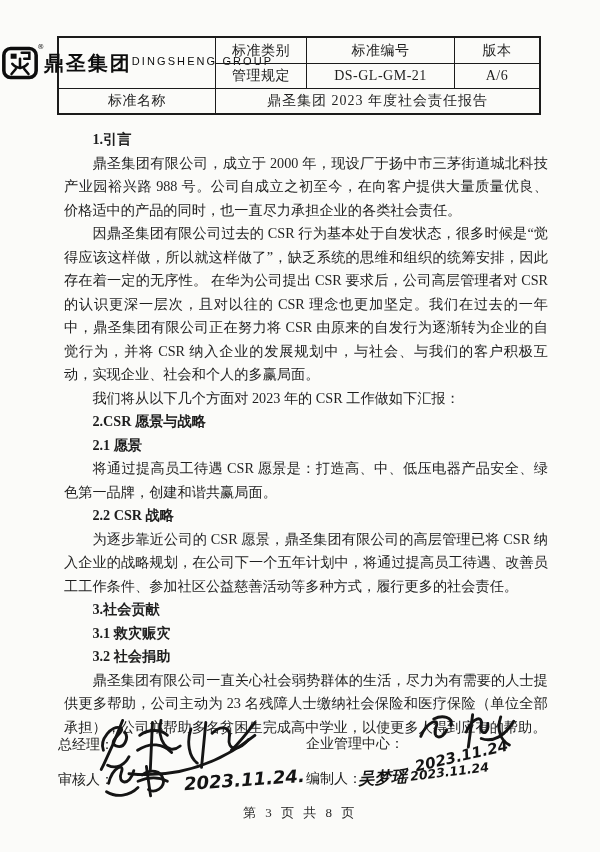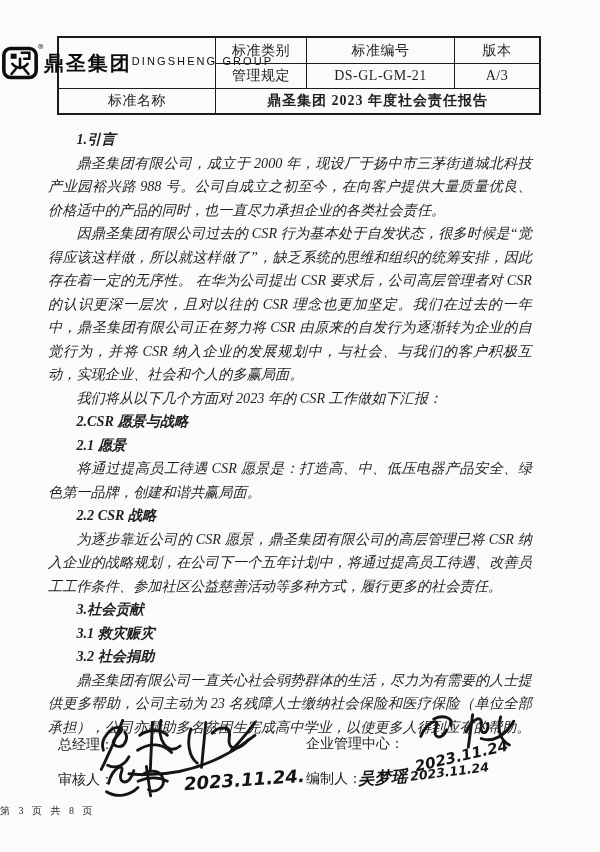--- a/index.html
+++ b/index.html
@@ -14,47 +14,47 @@
     border:2.4px solid #1b1b1b;display:grid;
     grid-template-columns:156px 91px 148px 1fr;
     grid-auto-rows:25px;box-sizing:border-box;
   }
   .cell{display:flex;align-items:center;justify-content:center;
         font-size:14px;letter-spacing:.5px;white-space:nowrap;}
   .bl{border-left:1.4px solid #1b1b1b;}
   .bt{border-top:1.4px solid #1b1b1b;}
   .logo-cell{grid-column:1;grid-row:1/3;display:flex;align-items:center;
              justify-content:center;gap:5px;}
-  .title-cell{grid-column:2/5;font-weight:bold;letter-spacing:1px;}
+  .title-cell{grid-column:2/5;font-weight:normal;letter-spacing:1px;}
   .logo-mark{position:relative;width:38px;height:34px;flex:0 0 auto;}
   .logo-reg{position:absolute;top:-3px;right:-6px;font-size:7px;
             font-family:"DejaVu Sans",sans-serif;color:#111;}
   .logo-text{display:flex;flex-direction:row;line-height:1;}
   .logo-cn{font-family:"Liberation Sans","DejaVu Sans",sans-serif;
            font-weight:900;font-size:20px;letter-spacing:2px;color:#0d0d0d;}
   .logo-en{font-family:"Liberation Sans","DejaVu Sans",sans-serif;
            font-weight:400;font-size:11px;letter-spacing:2.1px;
            margin-top:3px;color:#0d0d0d;}
   
-  .doc{position:absolute;left:48px;top:128px;width:484px;
-       font-size:14.2px;line-height:23.5px;text-align:justify;font-style:italic;}
+  .doc{position:absolute;left:64px;top:128px;width:484px;
+       font-size:14.2px;line-height:23.5px;text-align:justify;}
   .doc .para{margin:0;text-indent:2em;}
   .doc .head{margin:0;text-indent:2em;font-weight:bold;}
   
   .sig-label{position:absolute;font-size:14px;white-space:nowrap;}
   .sig-svg{position:absolute;}
   .sig-svg path{fill:none;stroke:#151515;stroke-width:2.7;
                 stroke-linecap:round;stroke-linejoin:round;}
   .hand{position:absolute;font-family:"DejaVu Sans",sans-serif;
         font-style:italic;font-weight:bold;color:#141414;white-space:nowrap;}
   .hand-cn{position:absolute;font-style:italic;font-weight:bold;
            color:#141414;white-space:nowrap;}
   
-  .footer{position:absolute;left:0;right:0;top:804px;text-align:left;
-          font-size:10px;letter-spacing:3px;color:#2a2a2a;}
+  .footer{position:absolute;left:0;right:0;top:804px;text-align:center;
+          font-size:13px;letter-spacing:3px;color:#2a2a2a;}
 </style>
 </head>
 <body>
 
 <div class="page">
 
   <div class="htable">
     <div class="cell logo-cell">
       <span class="logo-mark">
         <svg width="38" height="34" viewBox="0 0 44 40">
@@ -70,21 +70,21 @@
       <span class="logo-text">
         <span class="logo-cn">鼎圣集团</span>
         <span class="logo-en">DINGSHENG GROUP</span>
       </span>
     </div>
     <div class="cell bl">标准类别</div>
     <div class="cell bl">标准编号</div>
     <div class="cell bl">版本</div>
     <div class="cell bl bt">管理规定</div>
     <div class="cell bl bt">DS-GL-GM-21</div>
-    <div class="cell bl bt">A/3</div>
+    <div class="cell bl bt">A/6</div>
     <div class="cell bt">标准名称</div>
     <div class="cell bl bt title-cell">鼎圣集团 2023 年度社会责任报告</div>
   </div>
 
   <div class="doc">
     <p class="head">1.引言</p>
     <p class="para">鼎圣集团有限公司，成立于 2000 年，现设厂于扬中市三茅街道城北科技产业园裕兴路 988 号。公司自成立之初至今，在向客户提供大量质量优良、 价格适中的产品的同时，也一直尽力承担企业的各类社会责任。</p>
     <p class="para">因鼎圣集团有限公司过去的 CSR 行为基本处于自发状态，很多时候是“觉得应该这样做，所以就这样做了”，缺乏系统的思维和组织的统筹安排，因此存在着一定的无序性。 在华为公司提出 CSR 要求后，公司高层管理者对 CSR 的认识更深一层次，且对以往的 CSR 理念也更加坚定。我们在过去的一年中，鼎圣集团有限公司正在努力将 CSR 由原来的自发行为逐渐转为企业的自觉行为，并将 CSR 纳入企业的发展规划中，与社会、与我们的客户积极互动，实现企业、社会和个人的多赢局面。</p>
     <p class="para">我们将从以下几个方面对 2023 年的 CSR 工作做如下汇报：</p>
     <p class="head">2.CSR 愿景与战略</p>

